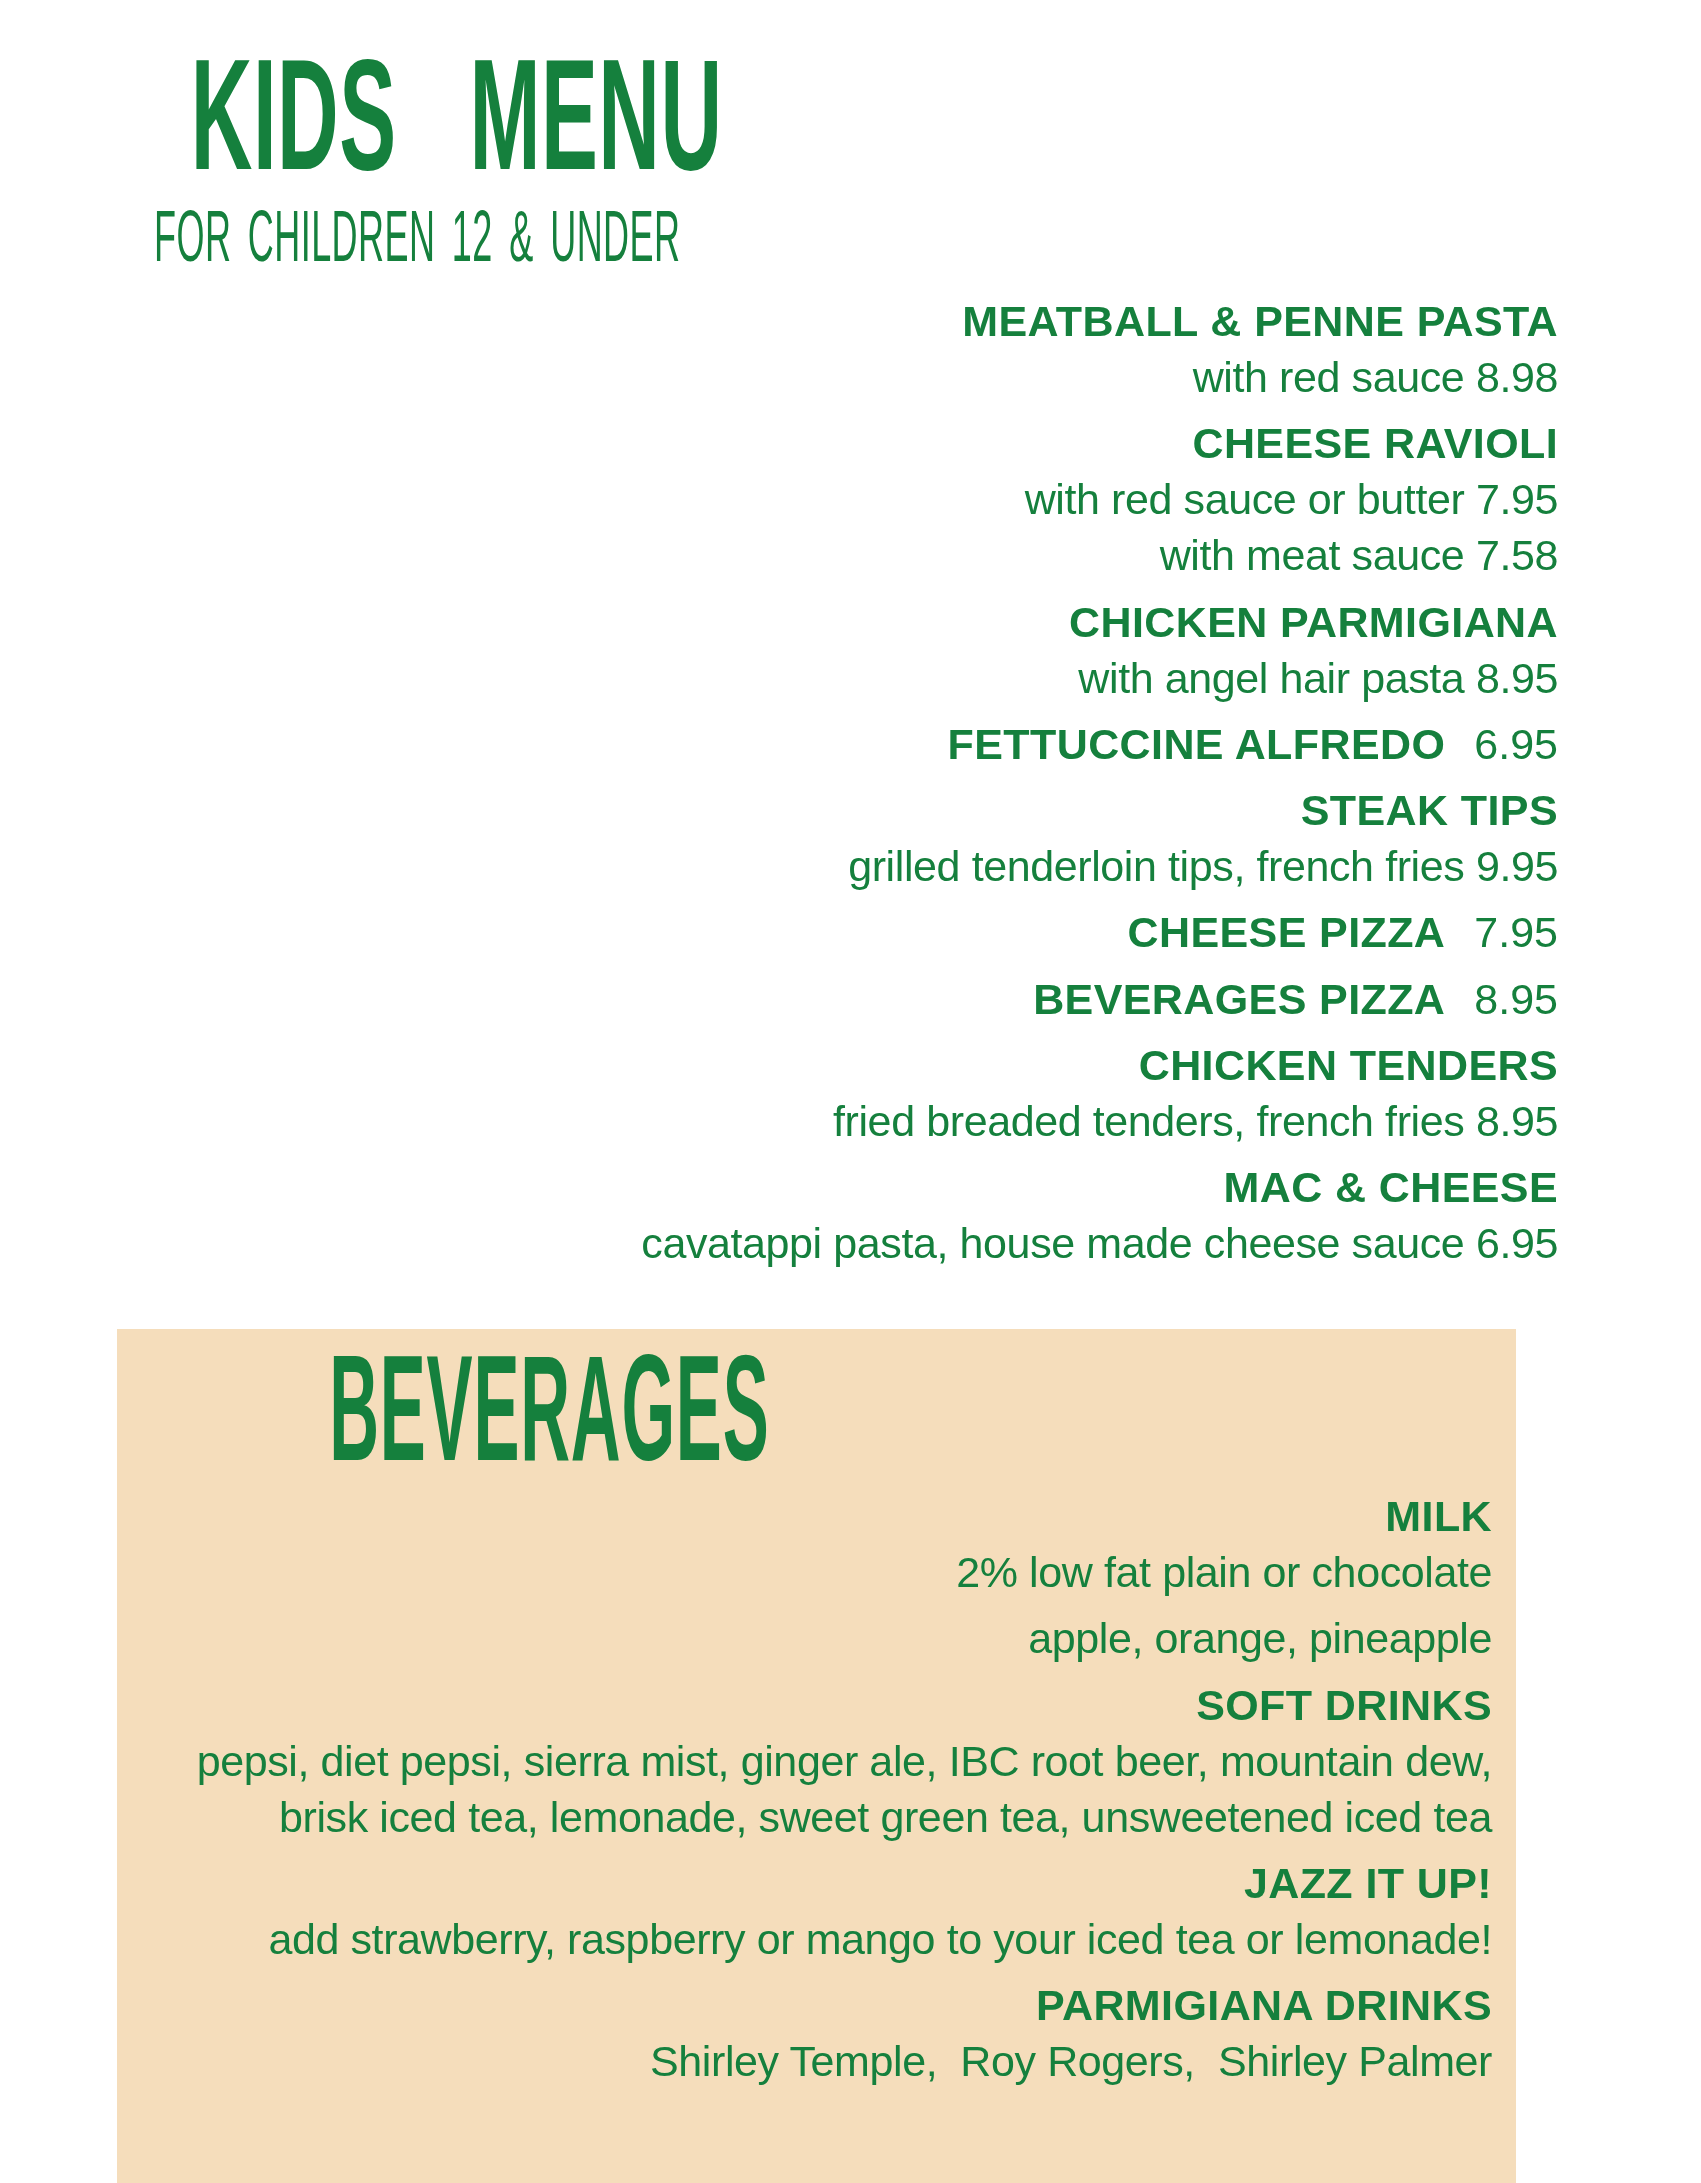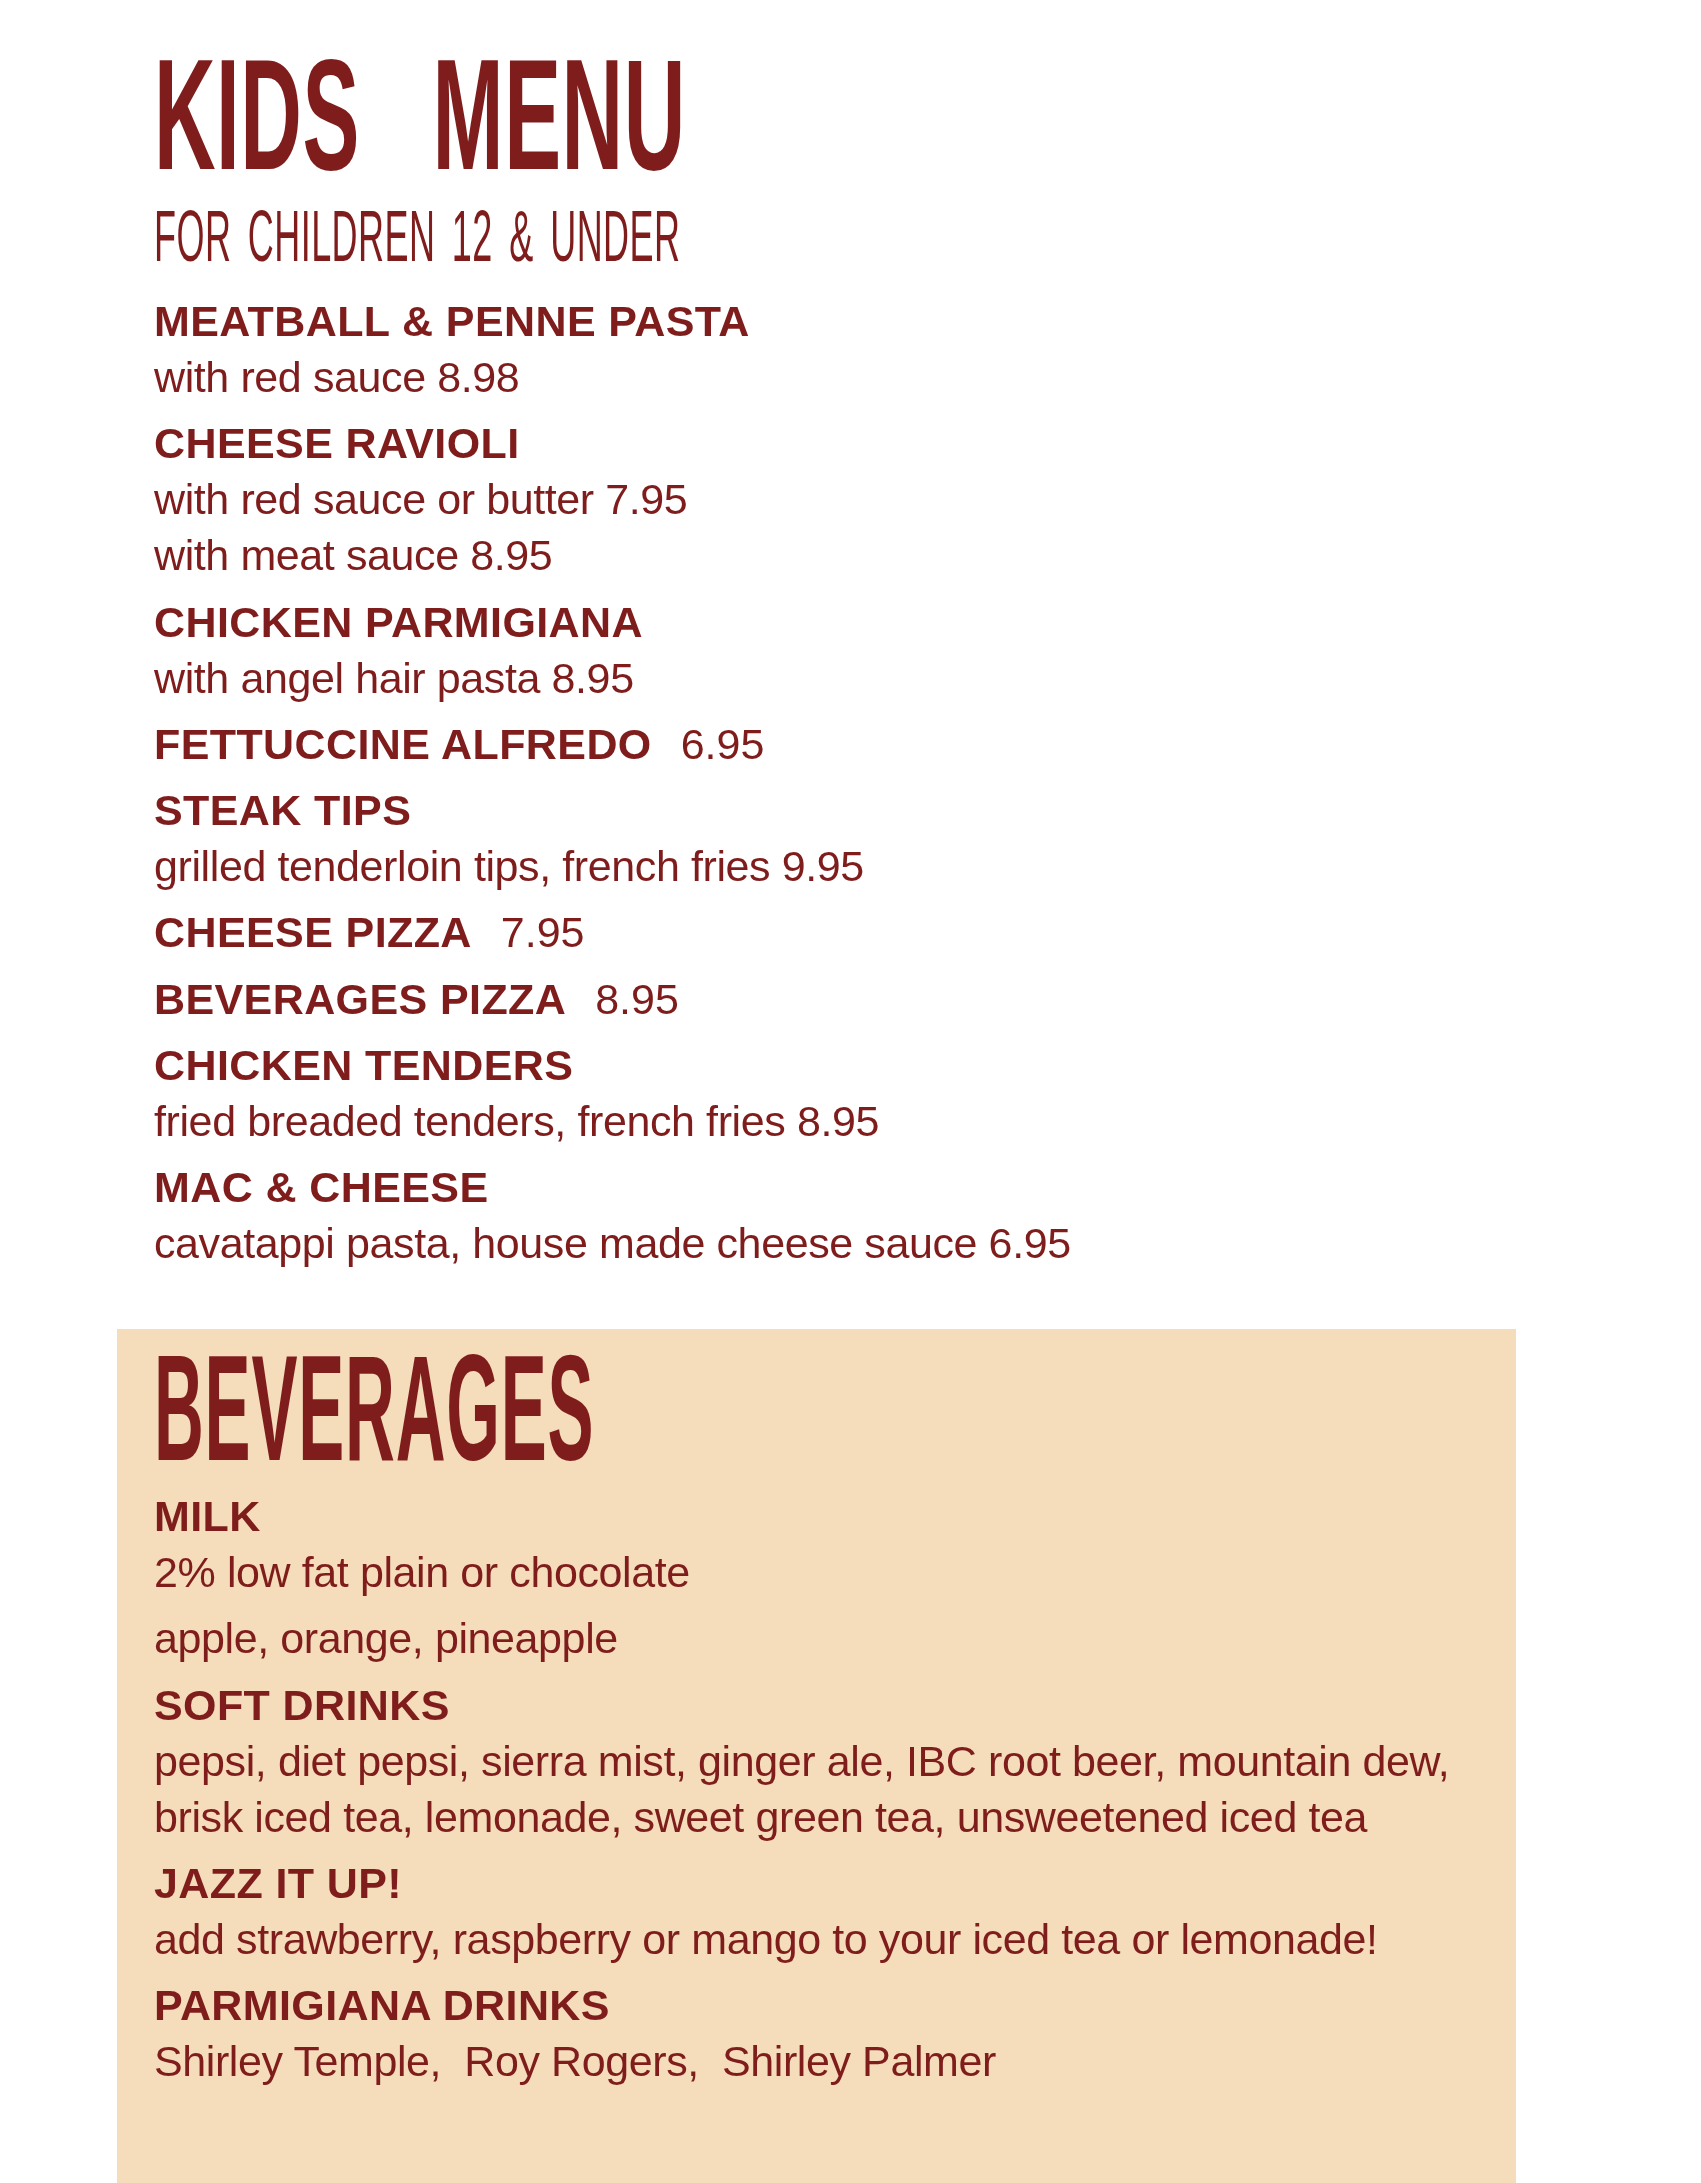--- a/index.html
+++ b/index.html
@@ -88,21 +88,21 @@
     font-weight: 700;
     letter-spacing: 1.7px;
     white-space: nowrap;
     transform: scaleX(0.46);
     transform-origin: left top;
   }
 </style>
 </head>
 <body style="background: rgb(255, 255, 255);">
 
-<div class="page" style="background: rgb(255, 255, 255); color: #7f1d1d;">
+<div class="page" style="background: rgb(255, 255, 255); color: #15803d; text-align: right;">
 
   <header class="header">
     <h1 class="title">KIDS MENU</h1>
     <div class="subtitle">FOR CHILDREN 12 &amp; UNDER</div>
   </header>
 
   <section class="items" id="kids-items">
   <div class="item">
     <div class="name-row">
       <span class="name">MEATBALL &amp; PENNE PASTA</span>
@@ -111,21 +111,21 @@
           <div class="desc">with red sauce 8.98</div>
         </div>
   </div>
 
   <div class="item">
     <div class="name-row">
       <span class="name">CHEESE RAVIOLI</span>
     </div>
     <div class="descs">
           <div class="desc">with red sauce or butter 7.95</div>
-          <div class="desc">with meat sauce 8.95</div>
+          <div class="desc">with meat sauce 7.58</div>
         </div>
   </div>
 
   <div class="item">
     <div class="name-row">
       <span class="name">CHICKEN PARMIGIANA</span>
     </div>
     <div class="descs">
           <div class="desc">with angel hair pasta 8.95</div>
         </div>

